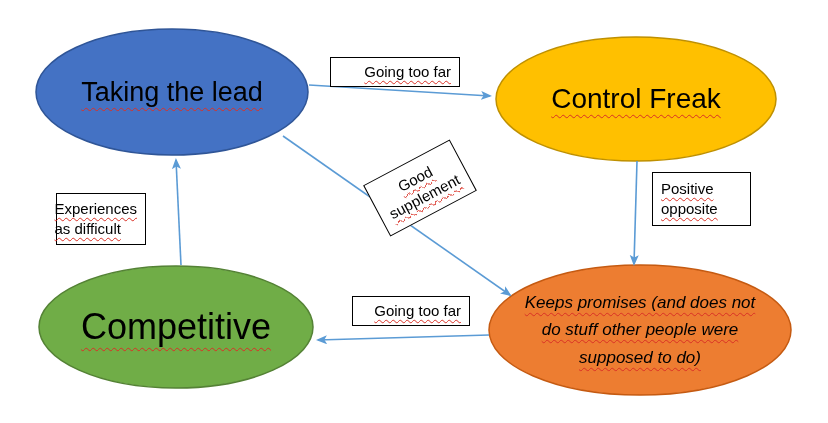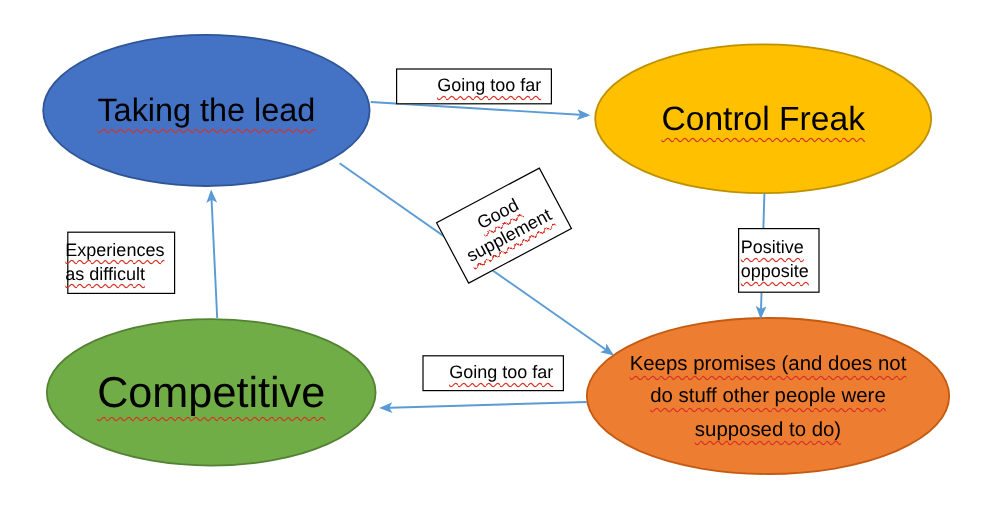--- a/index.html
+++ b/index.html
@@ -30,21 +30,21 @@
   }
   .node-label {
     position: absolute;
     display: flex;
     align-items: center;
     justify-content: center;
     text-align: center;
     pointer-events: none;
   }
   .node-label.big { font-size: 27px; }
-  .node-label.small-text { font-size: 17px; line-height: 1.6; }
+  .node-label.small-text { font-size: 17px; line-height: 1.6; font-style: italic; }
   .node-label.small-text .inner { width: 240px; }
   .edge-label {
     position: absolute;
     display: flex;
     align-items: center;
     background: #ffffff;
     border: 1px solid #000000;
     box-sizing: border-box;
     font-size: 15px;
     line-height: 20px;
@@ -109,21 +109,21 @@
   </div>
 
   <div class="edge-label" style="left:330px; top:57px; width:130px; height:30px;">
     <span class="squiggle">Going too far</span>
   </div>
 
   <div class="edge-label centered rotated" style="left:371px; top:159px; width:98px; height:58px;">
     <span class="squiggle">Good supplement</span>
   </div>
 
-  <div class="edge-label" style="left:615px; top:172px; width:68px; height:54px;margin-top:18px;">
+  <div class="edge-label" style="left:652px; top:172px; width:99px; height:54px;">
     <span class="squiggle">Positive opposite</span>
   </div>
 
   <div class="edge-label" style="left:56px; top:193px; width:90px; height:52px;">
     <span class="squiggle">Experiences as difficult</span>
   </div>
 
   <div class="edge-label" style="left:352px; top:296px; width:118px; height:30px;">
     <span class="squiggle">Going too far</span>
   </div>

